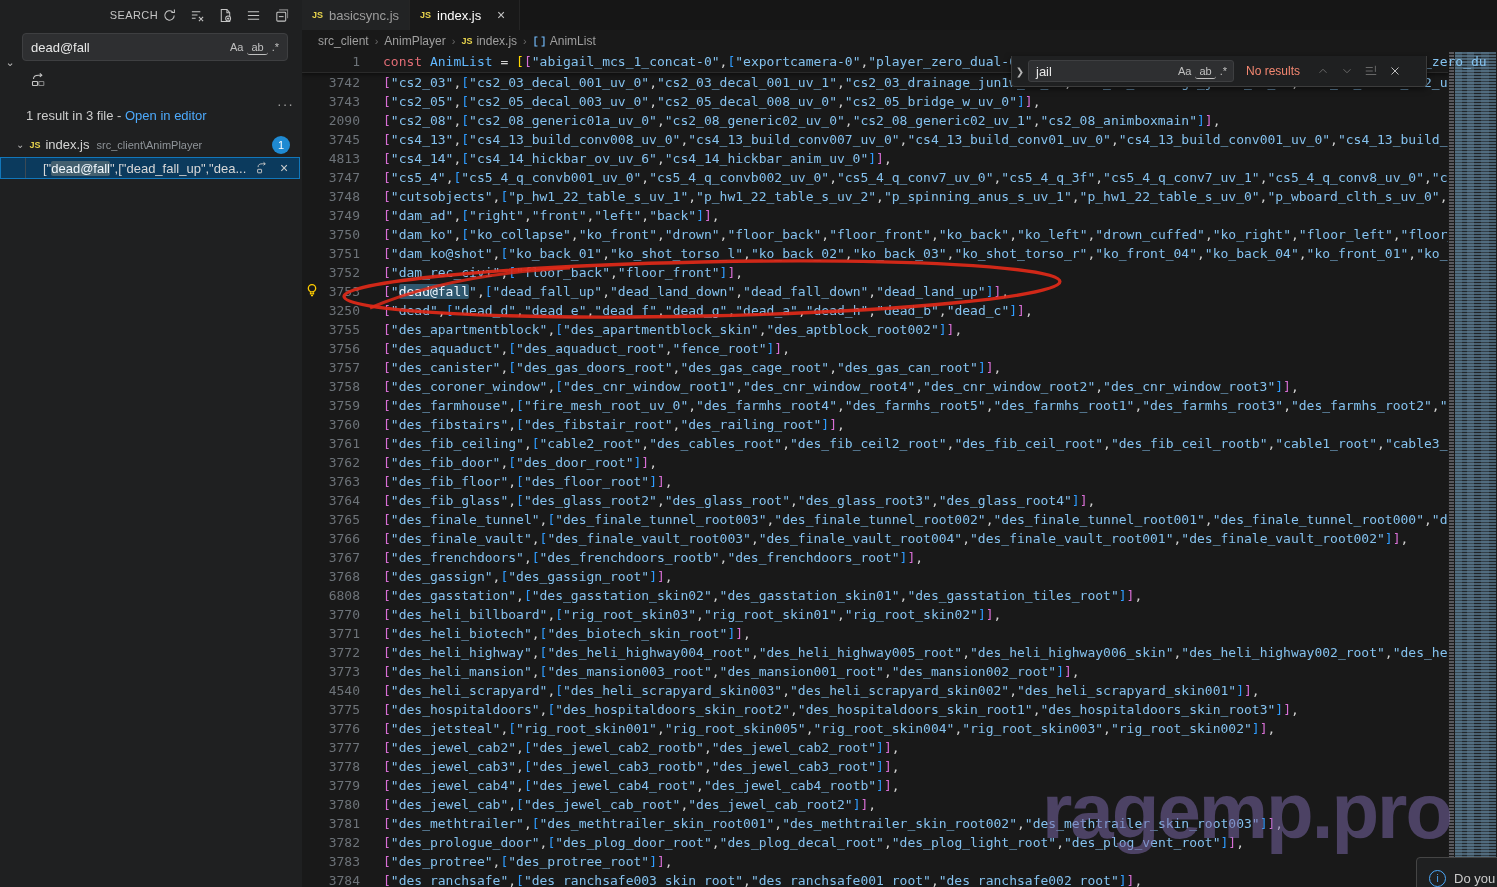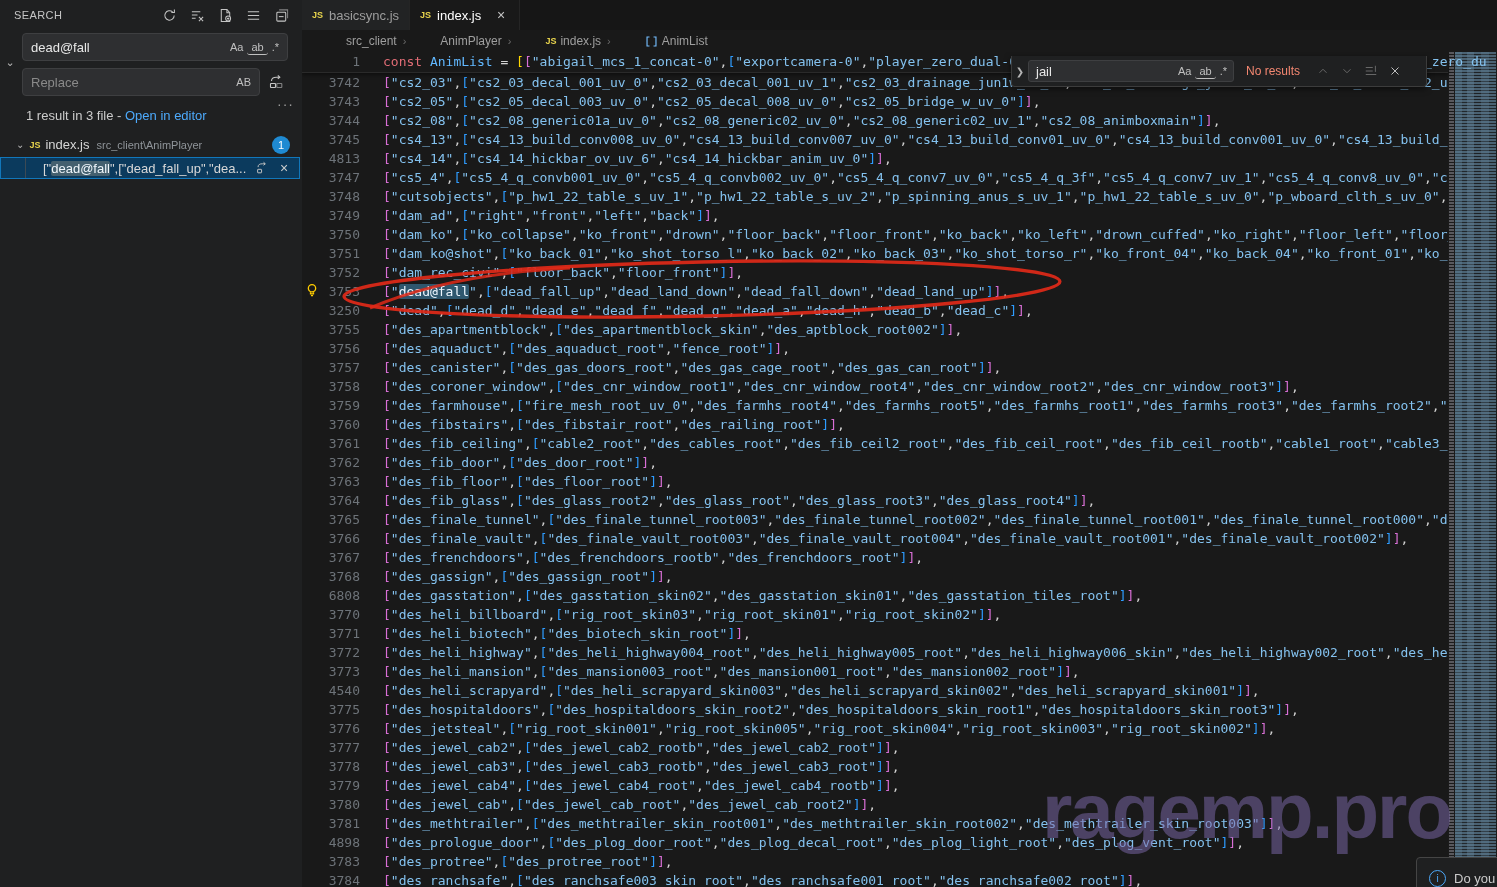--- a/index.html
+++ b/index.html
@@ -4,21 +4,21 @@
 <style>
   html,body{margin:0;padding:0;}
   body{
     width:1497px;height:887px;position:relative;overflow:hidden;
     background:#191919;font-family:"Liberation Sans",sans-serif;
     -webkit-font-smoothing:antialiased;color:#cccccc;
   }
   
   .sidebar{position:absolute;left:0;top:0;width:302px;height:887px;background:#1f2021;z-index:3;}
   .sb-header{display:flex;align-items:center;height:30px;padding:0 10px 0 14px;}
-  .sb-title{font-size:11px;letter-spacing:.4px;color:#c5c5c5;flex:1;}
+  .sb-title{font-size:11px;letter-spacing:.4px;color:#c5c5c5;flex:1;text-align:right;}
   .sb-icons{display:flex;gap:6px;}
   .icon-btn{width:22px;height:22px;display:flex;align-items:center;justify-content:center;border-radius:4px;cursor:pointer;}
   .icon-btn svg{stroke:#c5c5c5;fill:none;stroke-width:1.1;}
   .sb-toggle{position:absolute;left:2px;top:52px;width:16px;height:20px;display:flex;align-items:center;justify-content:center;color:#b5b5b5;font-size:11px;cursor:pointer;}
   .inputs{position:absolute;left:22px;top:33px;width:266px;}
   .input-box{background:#2e2f31;border:1px solid #3e3f41;border-radius:4px;height:26px;display:flex;align-items:center;padding:0 4px 0 8px;}
   .input-box .val{flex:1;font-size:13px;color:#e8e8e8;white-space:nowrap;overflow:hidden;}
   .input-box .ph{flex:1;font-size:13px;color:#8a8a8a;}
   .opt{font-size:11px;color:#c0c0c0;padding:2px 4px;border-radius:3px;cursor:pointer;white-space:nowrap;}
   .opt.u{border-bottom:1px solid #c0c0c0;padding-bottom:1px;}
@@ -44,21 +44,21 @@
   
   .editor-area{position:absolute;left:302px;top:0;width:1195px;height:887px;background:#191919;}
   .tabbar{position:absolute;left:0;top:0;right:0;height:30px;background:#161616;display:flex;}
   .tab{display:flex;align-items:center;padding:0 10px;font-size:13px;border-right:1px solid #252525;cursor:pointer;}
   .tab.inactive{background:#222324;color:#9d9d9d;}
   .tab.active{background:#191919;color:#ffffff;}
   .tab .js-badge{margin-right:6px;}
   .tab-close{margin-left:12px;color:#c5c5c5;font-size:14px;width:16px;height:16px;display:flex;align-items:center;justify-content:center;border-radius:3px;cursor:pointer;}
   .breadcrumb{position:absolute;left:0;top:30px;right:0;height:22px;display:flex;align-items:center;padding-left:16px;font-size:12px;color:#9f9f9f;background:#191919;}
   .bc-sep{margin:0 6px;color:#6a6a6a;font-size:11px;}
-  .bc-item{cursor:pointer;display:flex;align-items:center;margin-left:28px;}
+  .bc-item{cursor:pointer;display:flex;align-items:center;}
   .bc-icon{margin-right:4px;display:flex;align-items:center;}
   
   .code-region{position:absolute;left:0;top:52px;right:0;bottom:0;overflow:hidden;font-family:"DejaVu Sans Mono","Liberation Mono",monospace;font-size:13px;}
   .code-lines{position:absolute;left:0;top:21px;right:49px;}
   .cl{height:19px;line-height:19px;white-space:nowrap;display:flex;cursor:text;}
   .ln{width:58px;text-align:right;color:#6d7379;flex:0 0 58px;user-select:none;}
   .lt{padding-left:23px;white-space:pre;overflow:hidden;}
   .sticky{position:absolute;left:0;top:0;right:49px;height:20px;background:#191919;border-bottom:1px solid #2a2a2a;box-shadow:0 2px 4px rgba(0,0,0,.45);z-index:4;}
   .sticky .cl{cursor:pointer;}
   .mhl{background:#2f576e;border-radius:2px;}
@@ -135,24 +135,20 @@
   <span class="sb-toggle">⌄</span>
 
   <div class="inputs">
     <div class="input-box">
       <span class="val">dead@fall</span>
       <span class="opt">Aa</span>
       <span class="opt u">ab</span>
       <span class="opt">.*</span>
     </div>
     <div class="replace-row">
-      <div class="input-box">
-        <span class="ph">Replace</span>
-        <span class="opt">AB</span>
-      </div>
       <span class="aside-btn">
         <svg width="16" height="16" viewBox="0 0 16 16" fill="none" stroke="#c5c5c5" stroke-width="1.1">
             <path d="M3.5 7c0-3 2-3.8 5-3.8h3"></path>
             <path d="M9.8 1.5l2 1.7-2 1.7"></path>
             <rect x="2.5" y="9.5" width="5" height="4" rx=".5"></rect>
             <rect x="8.8" y="9.5" width="5" height="4" rx=".5" opacity=".6"></rect>
           </svg>
       </span>
     </div>
   </div>
@@ -234,21 +230,21 @@
     <div class="code-lines" id="code-lines">
         <div class="cl">
           <span class="ln">3742</span>
           <span class="lt"><span class="" style="color:#d96fd6">[</span><span class="" style="color:#84c2ef">"cs2_03"</span><span class="" style="color:#d4d4d4">,</span><span class="" style="color:#2e9cff">[</span><span class="" style="color:#84c2ef">"cs2_03_decal_001_uv_0"</span><span class="" style="color:#d4d4d4">,</span><span class="" style="color:#84c2ef">"cs2_03_decal_001_uv_1"</span><span class="" style="color:#d4d4d4">,</span><span class="" style="color:#84c2ef">"cs2_03_drainage_jun1w_uv_0"</span><span class="" style="color:#d4d4d4">,</span><span class="" style="color:#84c2ef">"cs2_03_drainage_jun1w_uv_1"</span><span class="" style="color:#d4d4d4">,</span><span class="" style="color:#84c2ef">"cs2_03_decal_002_uv_0"</span></span>
         </div>
         <div class="cl">
           <span class="ln">3743</span>
           <span class="lt"><span class="" style="color:#d96fd6">[</span><span class="" style="color:#84c2ef">"cs2_05"</span><span class="" style="color:#d4d4d4">,</span><span class="" style="color:#2e9cff">[</span><span class="" style="color:#84c2ef">"cs2_05_decal_003_uv_0"</span><span class="" style="color:#d4d4d4">,</span><span class="" style="color:#84c2ef">"cs2_05_decal_008_uv_0"</span><span class="" style="color:#d4d4d4">,</span><span class="" style="color:#84c2ef">"cs2_05_bridge_w_uv_0"</span><span class="" style="color:#2e9cff">]</span><span class="" style="color:#d96fd6">]</span><span class="" style="color:#d4d4d4">,</span></span>
         </div>
         <div class="cl">
-          <span class="ln">3744</span>
+          <span class="ln">2090</span>
           <span class="lt"><span class="" style="color:#d96fd6">[</span><span class="" style="color:#84c2ef">"cs2_08"</span><span class="" style="color:#d4d4d4">,</span><span class="" style="color:#2e9cff">[</span><span class="" style="color:#84c2ef">"cs2_08_generic01a_uv_0"</span><span class="" style="color:#d4d4d4">,</span><span class="" style="color:#84c2ef">"cs2_08_generic02_uv_0"</span><span class="" style="color:#d4d4d4">,</span><span class="" style="color:#84c2ef">"cs2_08_generic02_uv_1"</span><span class="" style="color:#d4d4d4">,</span><span class="" style="color:#84c2ef">"cs2_08_animboxmain"</span><span class="" style="color:#2e9cff">]</span><span class="" style="color:#d96fd6">]</span><span class="" style="color:#d4d4d4">,</span></span>
         </div>
         <div class="cl">
           <span class="ln">3745</span>
           <span class="lt"><span class="" style="color:#d96fd6">[</span><span class="" style="color:#84c2ef">"cs4_13"</span><span class="" style="color:#d4d4d4">,</span><span class="" style="color:#2e9cff">[</span><span class="" style="color:#84c2ef">"cs4_13_build_conv008_uv_0"</span><span class="" style="color:#d4d4d4">,</span><span class="" style="color:#84c2ef">"cs4_13_build_conv007_uv_0"</span><span class="" style="color:#d4d4d4">,</span><span class="" style="color:#84c2ef">"cs4_13_build_conv01_uv_0"</span><span class="" style="color:#d4d4d4">,</span><span class="" style="color:#84c2ef">"cs4_13_build_conv001_uv_0"</span><span class="" style="color:#d4d4d4">,</span><span class="" style="color:#84c2ef">"cs4_13_build_conv002"</span></span>
         </div>
         <div class="cl">
           <span class="ln">4813</span>
           <span class="lt"><span class="" style="color:#d96fd6">[</span><span class="" style="color:#84c2ef">"cs4_14"</span><span class="" style="color:#d4d4d4">,</span><span class="" style="color:#2e9cff">[</span><span class="" style="color:#84c2ef">"cs4_14_hickbar_ov_uv_6"</span><span class="" style="color:#d4d4d4">,</span><span class="" style="color:#84c2ef">"cs4_14_hickbar_anim_uv_0"</span><span class="" style="color:#2e9cff">]</span><span class="" style="color:#d96fd6">]</span><span class="" style="color:#d4d4d4">,</span></span>
         </div>
@@ -386,21 +382,21 @@
         </div>
         <div class="cl">
           <span class="ln">3780</span>
           <span class="lt"><span class="" style="color:#d96fd6">[</span><span class="" style="color:#84c2ef">"des_jewel_cab"</span><span class="" style="color:#d4d4d4">,</span><span class="" style="color:#2e9cff">[</span><span class="" style="color:#84c2ef">"des_jewel_cab_root"</span><span class="" style="color:#d4d4d4">,</span><span class="" style="color:#84c2ef">"des_jewel_cab_root2"</span><span class="" style="color:#2e9cff">]</span><span class="" style="color:#d96fd6">]</span><span class="" style="color:#d4d4d4">,</span></span>
         </div>
         <div class="cl">
           <span class="ln">3781</span>
           <span class="lt"><span class="" style="color:#d96fd6">[</span><span class="" style="color:#84c2ef">"des_methtrailer"</span><span class="" style="color:#d4d4d4">,</span><span class="" style="color:#2e9cff">[</span><span class="" style="color:#84c2ef">"des_methtrailer_skin_root001"</span><span class="" style="color:#d4d4d4">,</span><span class="" style="color:#84c2ef">"des_methtrailer_skin_root002"</span><span class="" style="color:#d4d4d4">,</span><span class="" style="color:#84c2ef">"des_methtrailer_skin_root003"</span><span class="" style="color:#2e9cff">]</span><span class="" style="color:#d96fd6">]</span><span class="" style="color:#d4d4d4">,</span></span>
         </div>
         <div class="cl">
-          <span class="ln">4898</span>
+          <span class="ln">3782</span>
           <span class="lt"><span class="" style="color:#d96fd6">[</span><span class="" style="color:#84c2ef">"des_prologue_door"</span><span class="" style="color:#d4d4d4">,</span><span class="" style="color:#2e9cff">[</span><span class="" style="color:#84c2ef">"des_plog_door_root"</span><span class="" style="color:#d4d4d4">,</span><span class="" style="color:#84c2ef">"des_plog_decal_root"</span><span class="" style="color:#d4d4d4">,</span><span class="" style="color:#84c2ef">"des_plog_light_root"</span><span class="" style="color:#d4d4d4">,</span><span class="" style="color:#84c2ef">"des_plog_vent_root"</span><span class="" style="color:#2e9cff">]</span><span class="" style="color:#d96fd6">]</span><span class="" style="color:#d4d4d4">,</span></span>
         </div>
         <div class="cl">
           <span class="ln">3783</span>
           <span class="lt"><span class="" style="color:#d96fd6">[</span><span class="" style="color:#84c2ef">"des_protree"</span><span class="" style="color:#d4d4d4">,</span><span class="" style="color:#2e9cff">[</span><span class="" style="color:#84c2ef">"des_protree_root"</span><span class="" style="color:#2e9cff">]</span><span class="" style="color:#d96fd6">]</span><span class="" style="color:#d4d4d4">,</span></span>
         </div>
         <div class="cl">
           <span class="ln">3784</span>
           <span class="lt"><span class="" style="color:#d96fd6">[</span><span class="" style="color:#84c2ef">"des_ranchsafe"</span><span class="" style="color:#d4d4d4">,</span><span class="" style="color:#2e9cff">[</span><span class="" style="color:#84c2ef">"des_ranchsafe003_skin_root"</span><span class="" style="color:#d4d4d4">,</span><span class="" style="color:#84c2ef">"des_ranchsafe001_root"</span><span class="" style="color:#d4d4d4">,</span><span class="" style="color:#84c2ef">"des_ranchsafe002_root"</span><span class="" style="color:#2e9cff">]</span><span class="" style="color:#d96fd6">]</span><span class="" style="color:#d4d4d4">,</span></span>
         </div>

